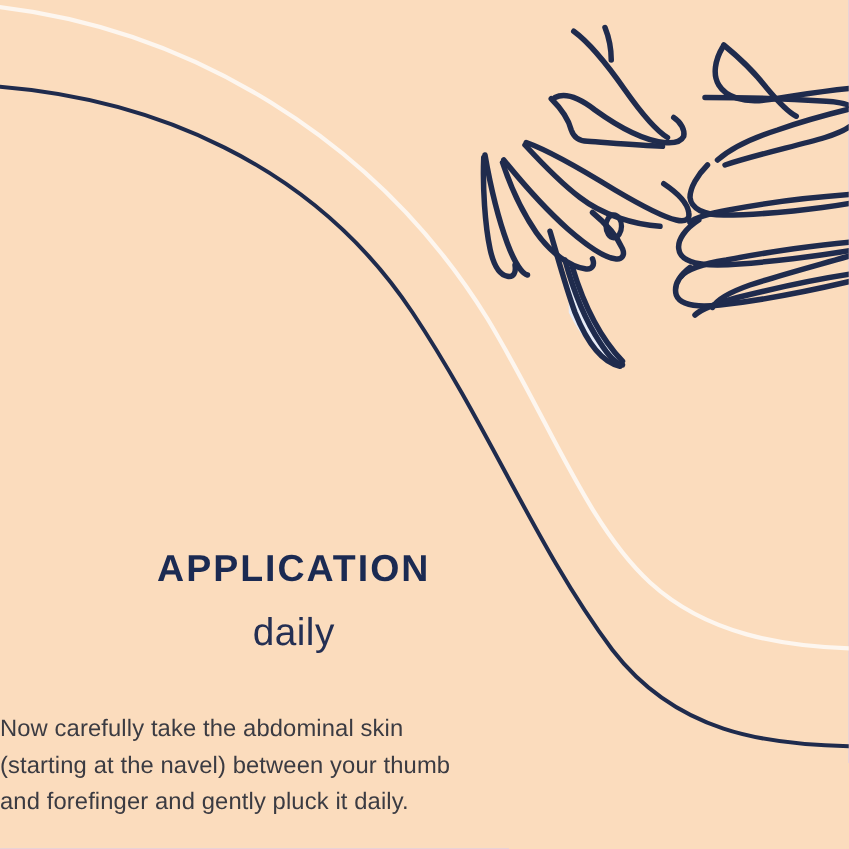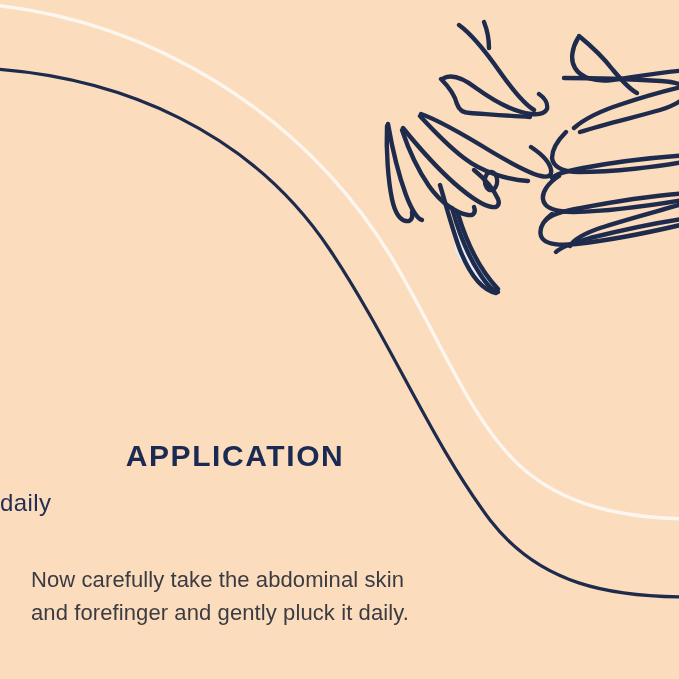--- a/index.html
+++ b/index.html
@@ -38,35 +38,34 @@
     font-family: "Liberation Sans", sans-serif;
     font-size: 30px;
     font-weight: bold;
     letter-spacing: 1.6px;
     color: #1b2a52;
     line-height: 1.05;
   }
   #subheading {
     margin: 0;
     padding-top: 18px;
-    text-align: left;
-    font-family: "Liberation Sans", sans-serif;
-    font-size: 24px;
+    text-align: center;
+    font-family: "Liberation Sans", sans-serif;
+    font-size: 31px;
     font-weight: 400;
     letter-spacing: 0.4px;
     color: #242f53;
     line-height: 1.05;
   }
   #body-copy {
     margin: 0;
     padding-top: 48px;
-    padding-left: 31px;
     padding-right: 10px;
     font-family: "Liberation Sans", sans-serif;
-    font-size: 22px;
+    font-size: 19px;
     font-weight: 400;
     color: #3b3b42;
     line-height: 1.52;
     letter-spacing: 0.1px;
   }
   #body-copy span {
     display: block;
   }
 </style>
 </head>
@@ -205,17 +204,18 @@
     </g>
   </svg>
 
   <div id="text-block">
     <h1 id="heading">APPLICATION</h1>
 
     <h2 id="subheading">daily</h2>
 
     <p id="body-copy">
       <span>Now carefully take the abdominal skin</span>
+      <span>(starting at the navel) between your thumb</span>
       <span>and forefinger and gently pluck it daily.</span>
     </p>
   </div>
 
 </div>
 
 </body></html>

